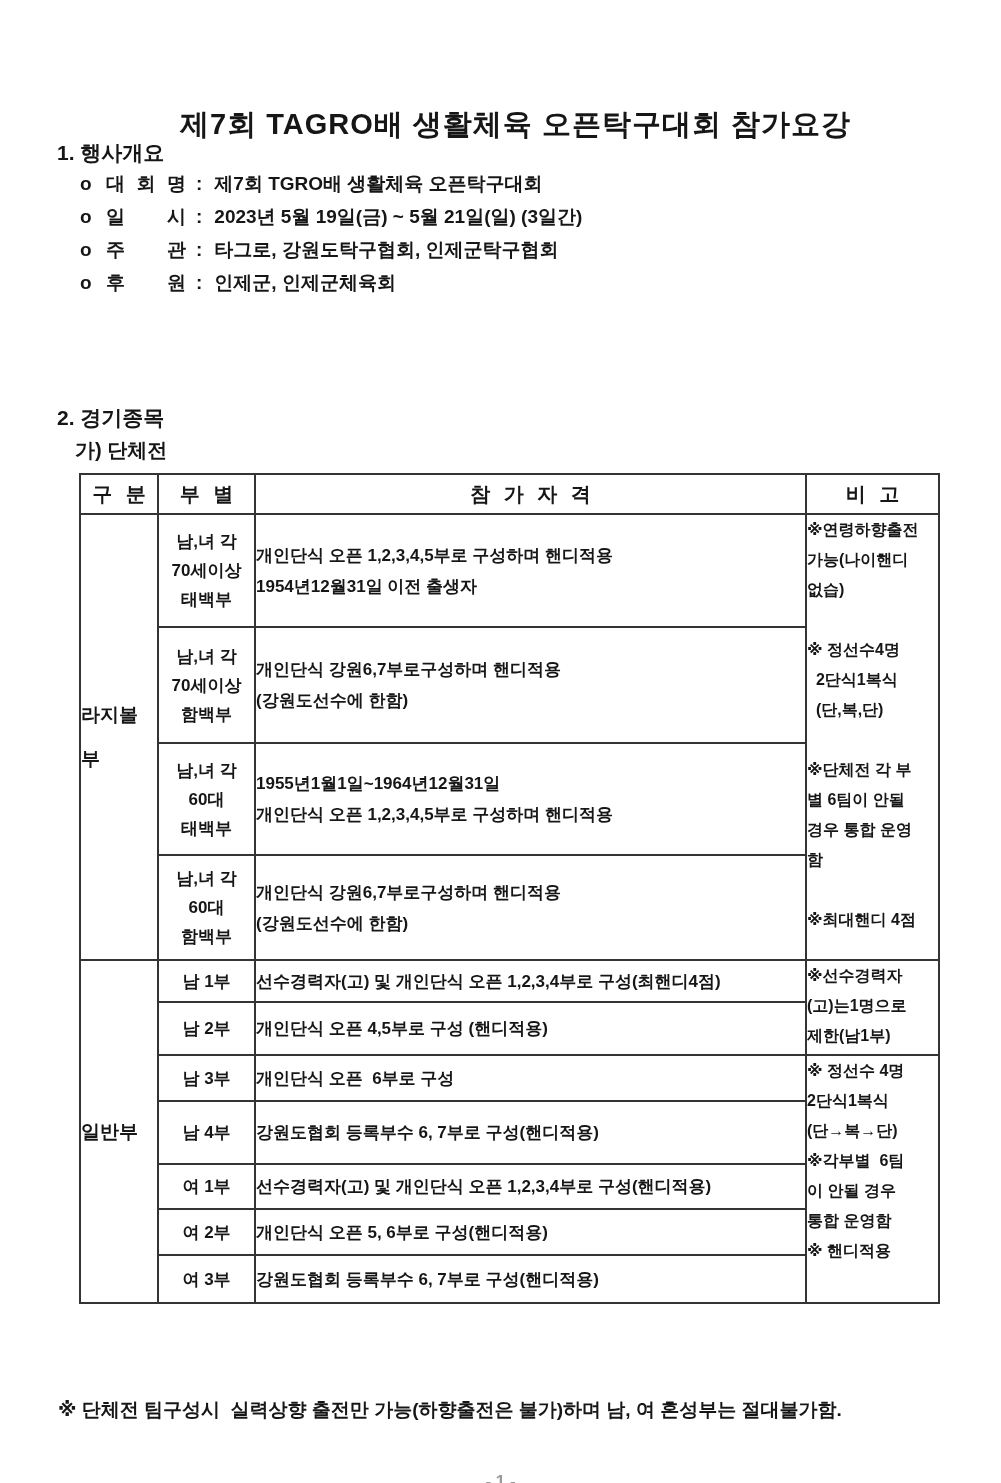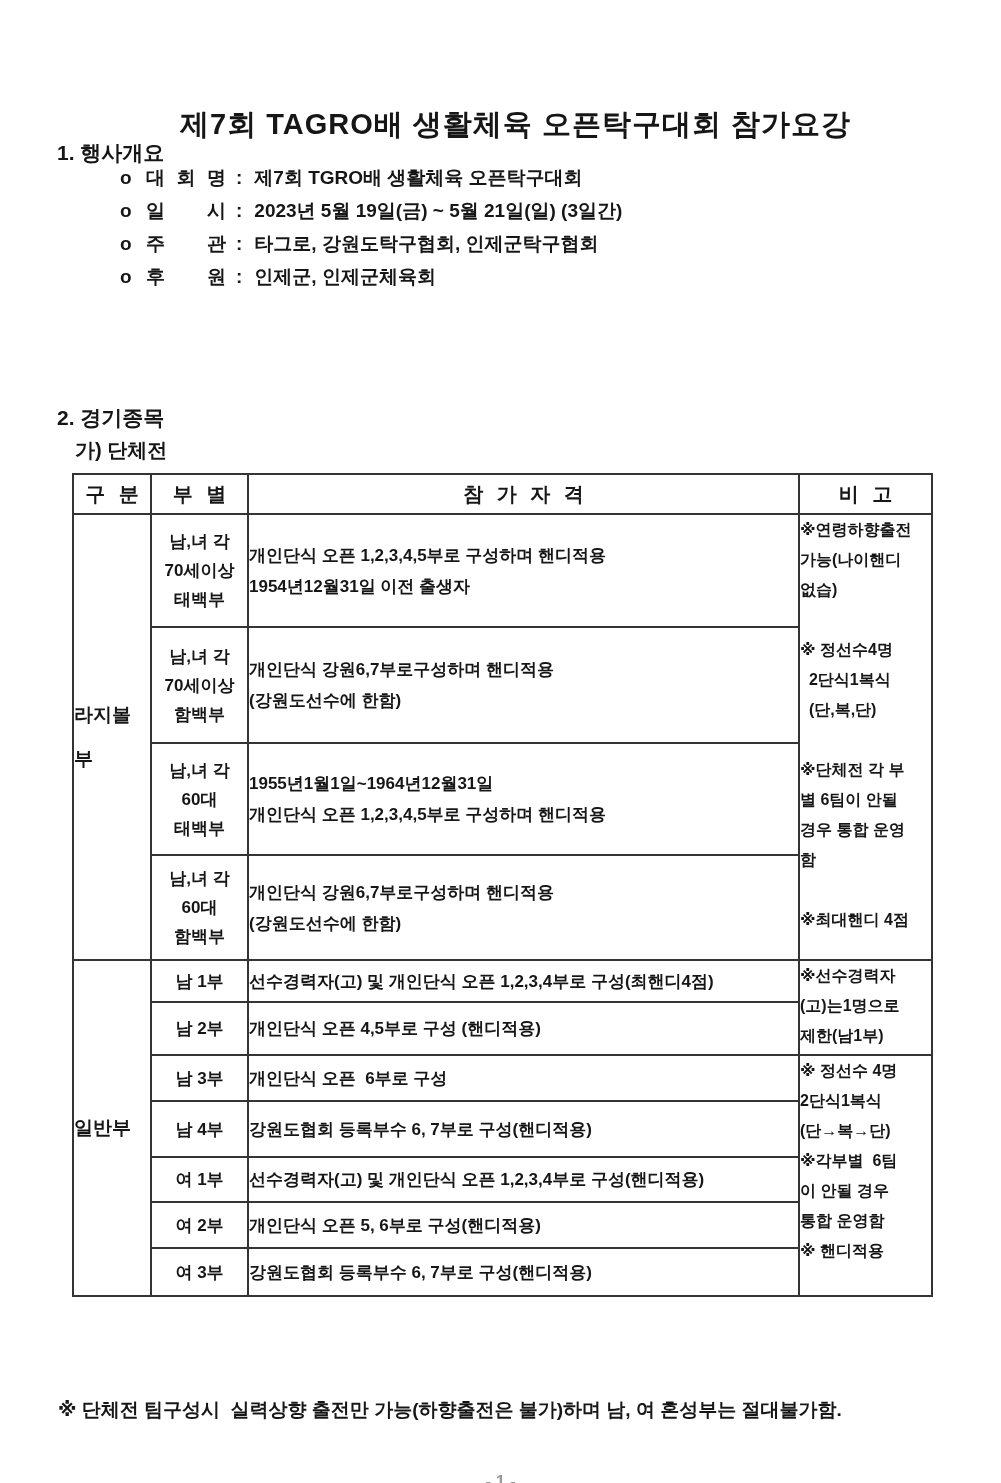--- a/index.html
+++ b/index.html
@@ -23,32 +23,32 @@
     position:absolute;left:57px;
     font-size:21px;
   }
   .sec1-heading{top:139px;}
   .sec2-heading{top:404px;}
   .sub-heading{
     position:absolute;left:75px;top:437px;
     font-size:20px;
   }
   .info-items{
-    position:absolute;left:80px;top:161px;
-    font-size:19px;line-height:33px;margin-left:40px;
+    position:absolute;left:80px;top:167px;
+    font-size:19px;line-height:33px;
   }
   .info-item{white-space:nowrap;}
   .item-bullet{display:inline-block;width:26px;}
   .item-label{
     display:inline-block;width:80px;
     text-align:justify;text-align-last:justify;
   }
   .item-colon{display:inline-block;margin:0 12px 0 10px;}
   .team-table{
-    position:absolute;left:72px;top:473px;
+    position:absolute;left:79px;top:473px;
     border-collapse:collapse;
     table-layout:fixed;
     padding-left:48px;
   }
   .team-table td,.team-table th{
     border:2px solid #343434;
     padding:0;
     overflow:hidden;
   }
   .team-table th{
@@ -82,21 +82,21 @@
   .note-ilban-1{padding-top:4px;}
   .note-ilban-2{padding-top:8px;}
   .r-head{height:40px;}
   .r-l1{height:113px;}
   .r-l2{height:116px;}
   .r-l3{height:112px;}
   .r-l4{height:105px;}
   .r-i1{height:42px;}
   .r-i2{height:53px;}
   .r-i3{height:46px;margin-left:33px;}
-  .r-i4{height:56px;}
+  .r-i4{height:63px;}
   .r-i5{height:45px;}
   .r-i6{height:46px;}
   .r-i7{height:48px;}
   .bottom-notes{
     position:absolute;left:58px;top:1320px;
     font-size:19px;line-height:36px;
     white-space:pre;
   }
   .footer-mark{
     position:absolute;top:1472px;left:0;width:100%;

